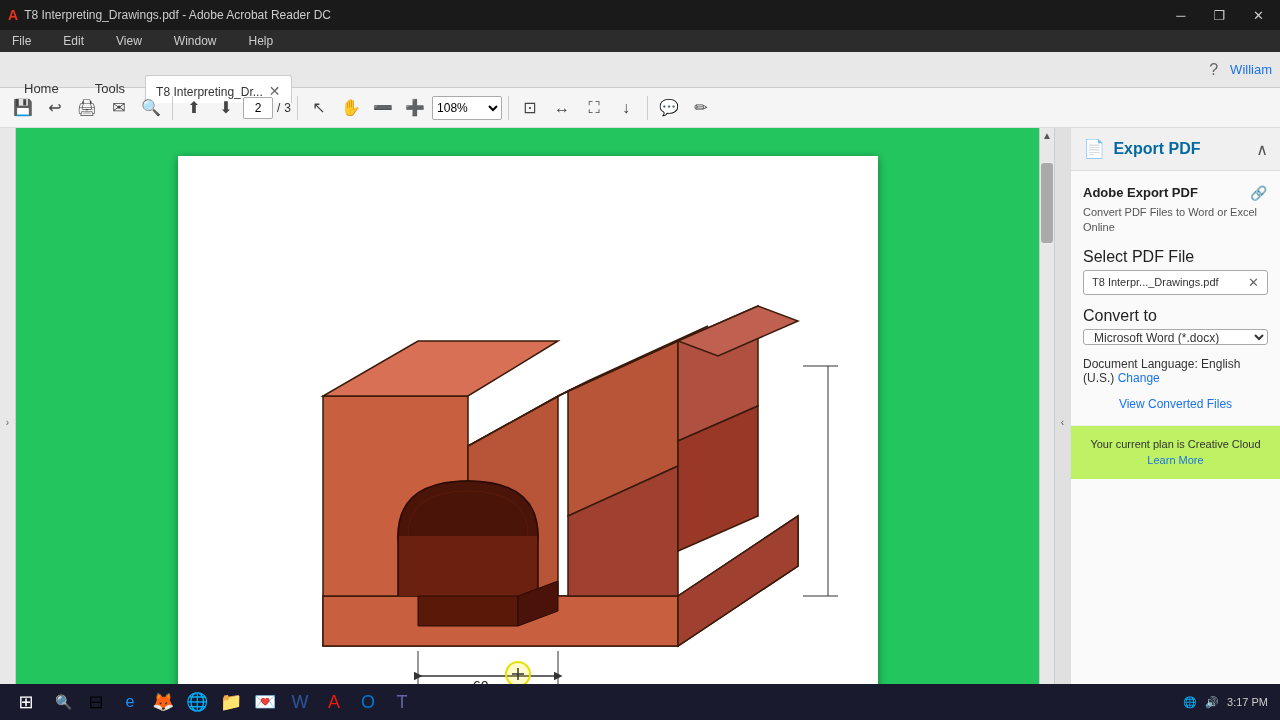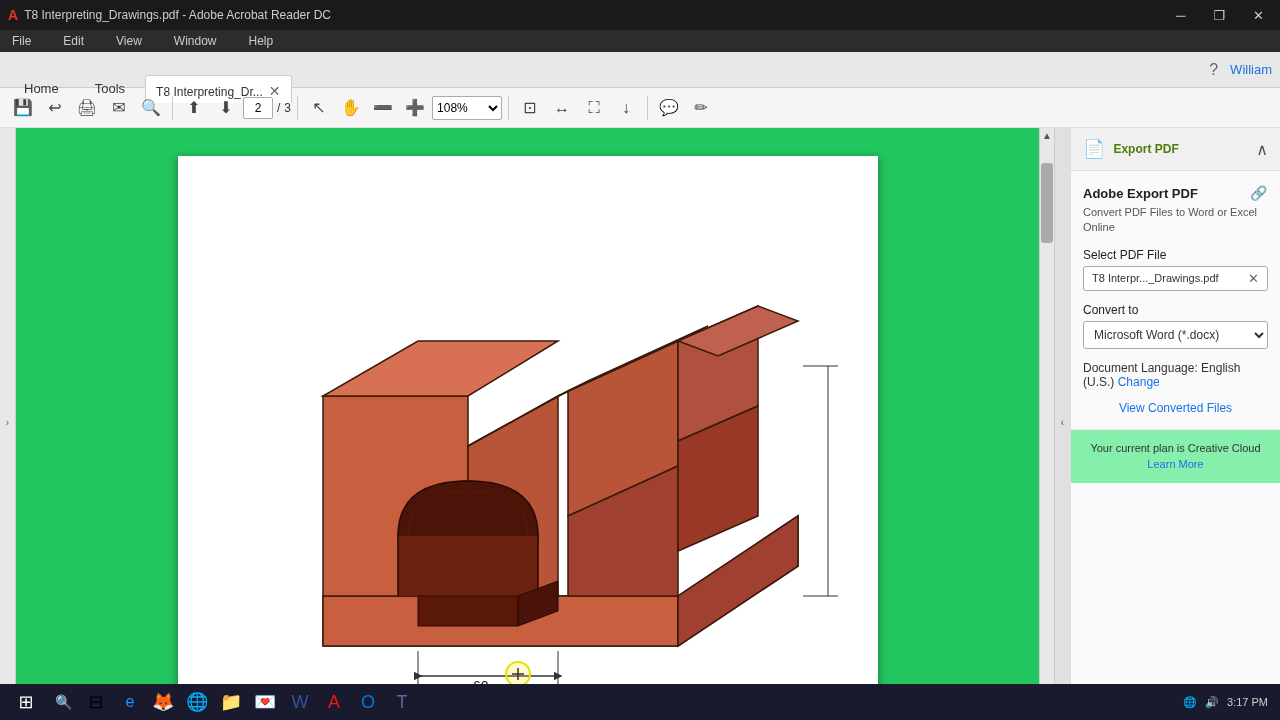--- a/index.html
+++ b/index.html
@@ -163,68 +163,67 @@
     #export-panel-header {
       display: flex;
       align-items: center;
       padding: 10px 12px;
       background: #f0f0f0;
       border-bottom: 1px solid #ddd;
       justify-content: space-between;
     }
     #export-panel-header-left { display: flex; align-items: center; gap: 8px; }
     .panel-icon { font-size: 18px; color: #1a73e8; }
-    .panel-title { font-size: 12px; font-weight: 600; color: #4d7c0f; }
+    .panel-title { font-size: 16px; font-weight: 600; color: #0369a1; }
     .panel-collapse { font-size: 16px; color: #555; cursor: pointer; }
 
     #export-panel-body {
       padding: 14px 12px;
       display: flex;
       flex-direction: column;
       gap: 12px;
     }
 
     .adobe-export-title {
       font-size: 13px;
       font-weight: 600;
       color: #222;
       display: flex;
-      align-items: center;
       justify-content: space-between;
     }
     .adobe-export-desc {
       font-size: 11px;
       color: #555;
       margin-top: 4px;
       line-height: 1.4;
     }
 
     .field-label {
-      font-size: 12px;
+      font-size: 16px;
       color: #222;
       margin-bottom: 4px;
       font-weight: 500;
     }
 
     .file-chip {
       display: flex;
       align-items: center;
       border: 1px solid #aaa;
       border-radius: 3px;
       padding: 4px 8px;
       background: white;
       font-size: 11px;
       color: #333;
       justify-content: space-between;
     }
     .file-chip-close { cursor: pointer; color: #666; font-size: 13px; }
 
     .convert-to-select {
       width: 100%;
-      height: 28px;
+      height: 16px;
       font-size: 12px;
       border: 1px solid #aaa;
       border-radius: 3px;
       background: white;
       padding: 0 6px;
       color: #333;
       cursor: pointer;
     }
 
     .doc-lang {
@@ -253,21 +252,21 @@
 
     .view-converted-link {
       text-align: center;
       color: #1a73e8;
       font-size: 12px;
       cursor: pointer;
       text-decoration: none;
     }
 
     .plan-info {
-      background: #86efac;
+      background: #bef264;
       border-top: 1px solid #eee;
       padding: 10px 12px;
       font-size: 11px;
       color: #333;
       text-align: center;
       line-height: 1.5;
     }
     .learn-more-link {
       color: #1a73e8;
       cursor: pointer;

